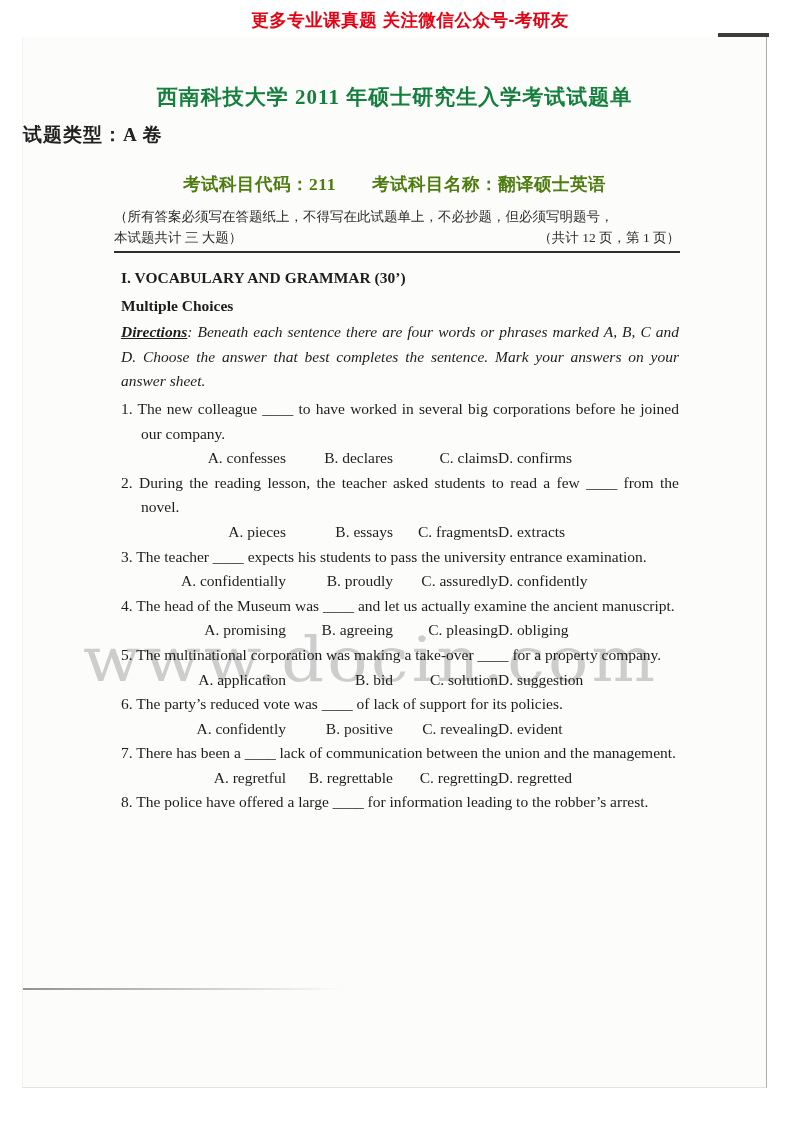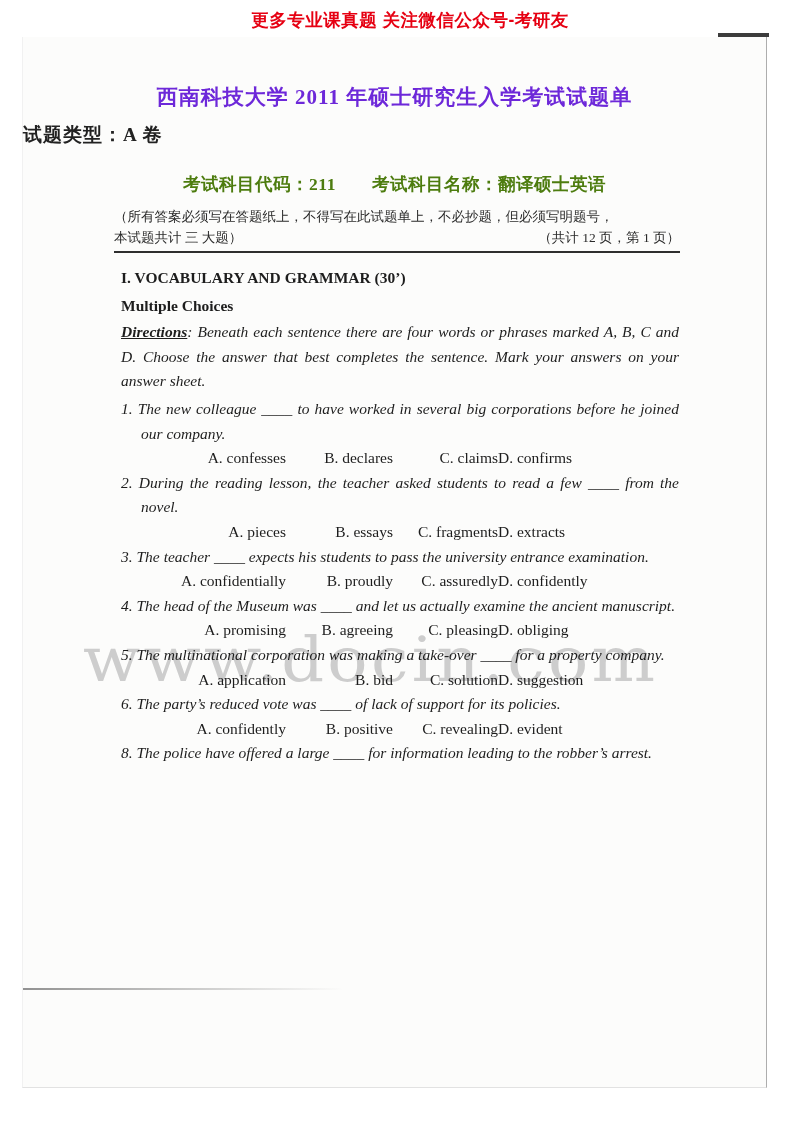--- a/index.html
+++ b/index.html
@@ -55,21 +55,21 @@
     z-index: 0;
     pointer-events: none;
   }
   .content { position: relative; z-index: 1; }
   .title-line {
     text-align: center;
     font-size: 21px;
     font-weight: 600;
     letter-spacing: 1px;
     margin-bottom: 11px;
-    color: #6d28d9;
+    color: #15803d;
   }
   .paper-type {
     text-align: left;
     font-size: 19px;
     font-weight: 600;
     letter-spacing: 1px;
     margin-bottom: 24px;
     color: #222;
   }
   .subject-line {
@@ -110,21 +110,20 @@
     margin-bottom: 3px;
   }
   .dir-label {
     font-weight: 700;
     text-decoration: underline;
   }
   .question .stem {
     text-align: justify;
     text-indent: -20px;
     padding-left: 20px;
-    font-style: italic;
   }
   .question .options {
     display: flex;
     margin-left: 30px;
   }
   .question .options .option { flex: 0 0 auto; text-align: right; }
   .question .options .option:nth-child(1) { width: 135px; }
   .question .options .option:nth-child(2) { width: 107px; }
   .question .options .option:nth-child(3) { width: 105px; }
 </style>
@@ -207,18 +206,27 @@
           <div class="question">
             <div class="stem">6. The party’s reduced vote was ____ of lack of support for its policies.</div>
             <div class="options">
               <span class="option">A. confidently</span>
               <span class="option">B. positive</span>
               <span class="option">C. revealing</span>
               <span class="option">D. evident</span>
             </div>
           </div>
           <div class="question">
+            <div class="stem">7. There has been a ____ lack of communication between the union and the management.</div>
+            <div class="options">
+              <span class="option">A. regretful</span>
+              <span class="option">B. regrettable</span>
+              <span class="option">C. regretting</span>
+              <span class="option">D. regretted</span>
+            </div>
+          </div>
+          <div class="question">
             <div class="stem">8. The police have offered a large ____ for information leading to the robber’s arrest.</div>
           </div>
         </div>
     </div>
   </div>
 </div>
 
 </body></html>

